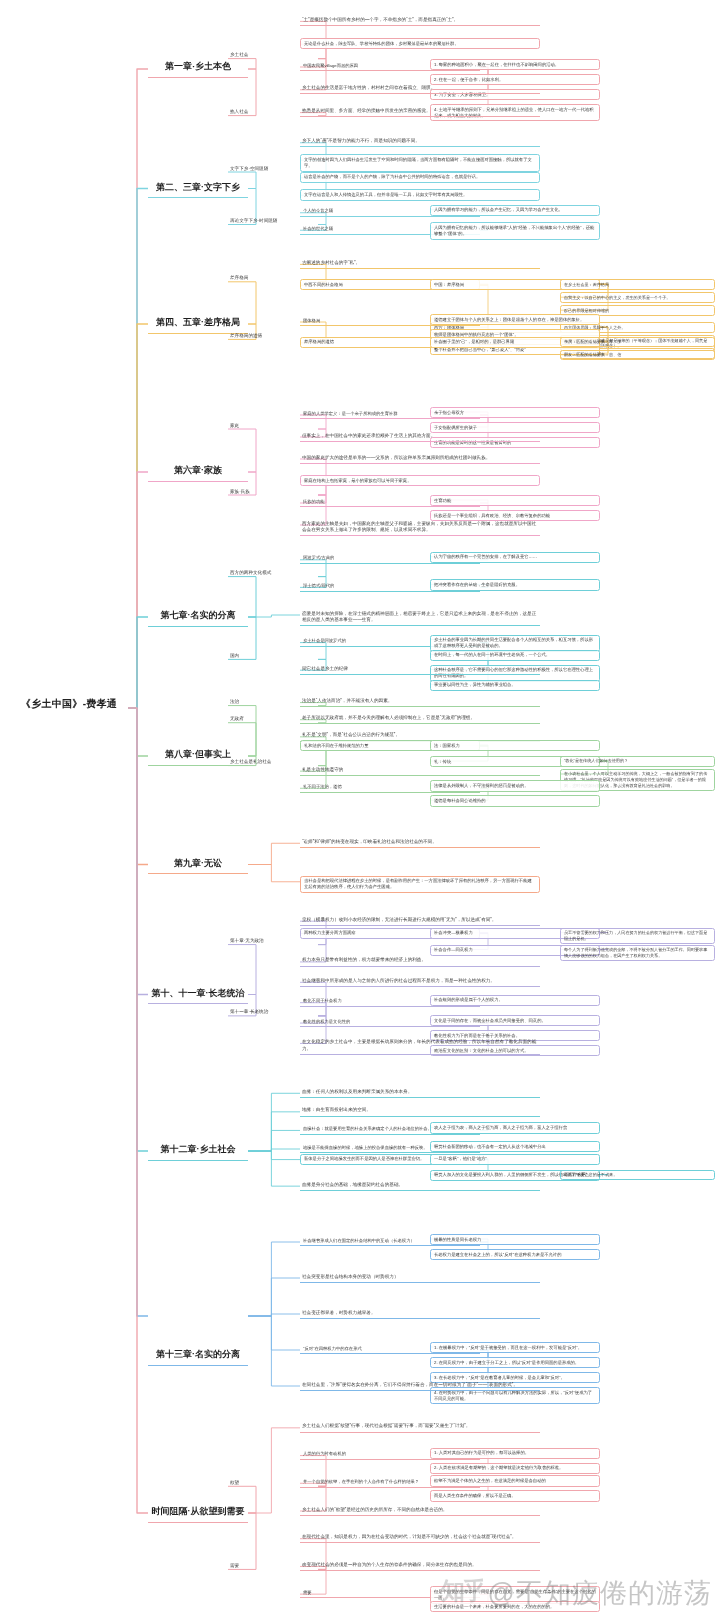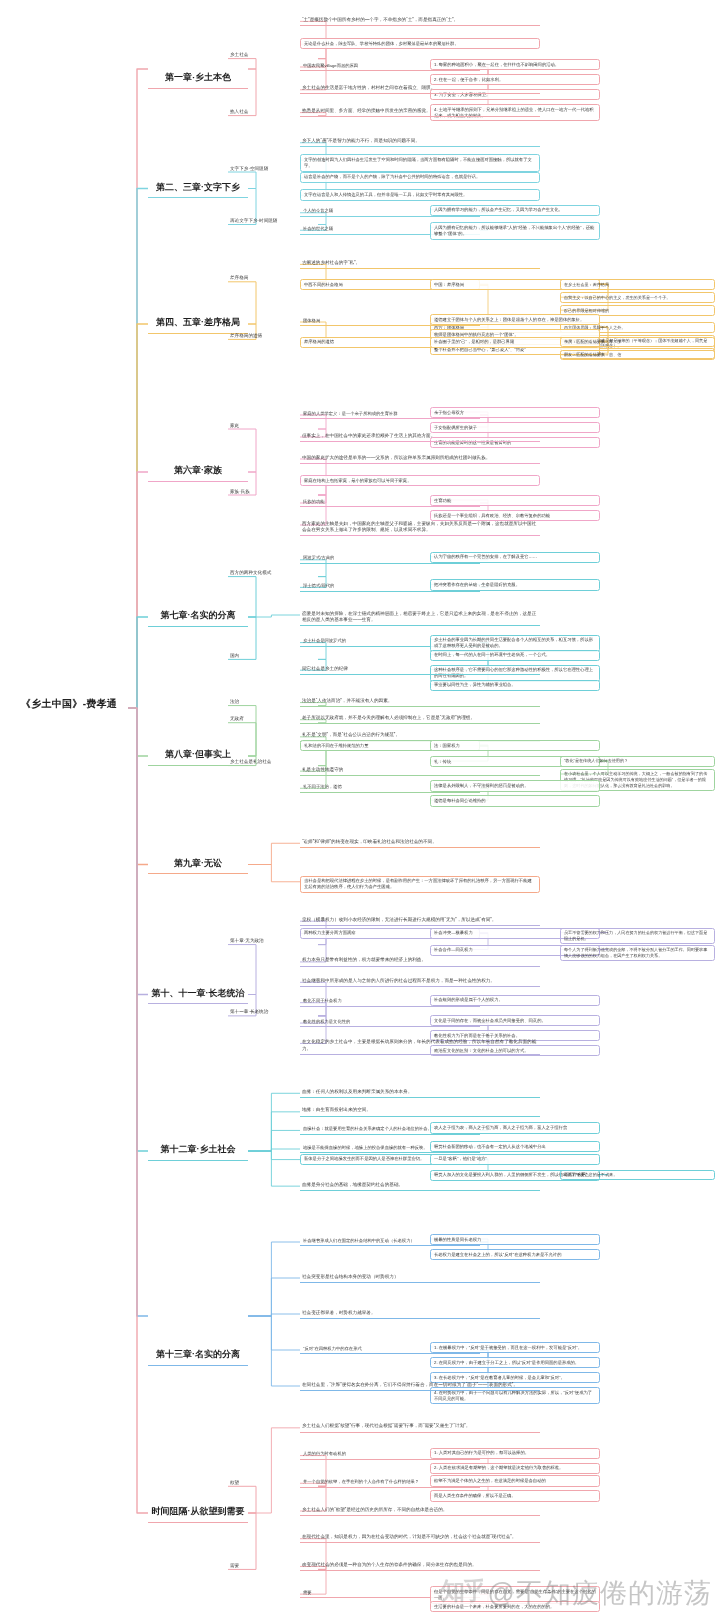--- a/index.html
+++ b/index.html
@@ -207,21 +207,21 @@
       <path d="M318,1486.2857142857142 H326 V1511.0000000000002 H300" stroke="#f0a6ad" fill="none" stroke-width="0.9" stroke-linejoin="round"></path>
       <path d="M248,1513 H256 V1569.4285714285716 H228" stroke="#f0a6ad" fill="none" stroke-width="1" stroke-linejoin="round"></path>
       <path d="M318,1569.4285714285716 H326 V1538.7142857142858 H300" stroke="#f0a6ad" fill="none" stroke-width="0.9" stroke-linejoin="round"></path>
       <path d="M318,1569.4285714285716 H326 V1566.4285714285716 H300" stroke="#f0a6ad" fill="none" stroke-width="0.9" stroke-linejoin="round"></path>
       <path d="M318,1569.4285714285716 H326 V1594.1428571428573 H300" stroke="#f0a6ad" fill="none" stroke-width="0.9" stroke-linejoin="round"></path>
       <path d="M480,1594.1428571428573 H488 V1591.1428571428573 H430" stroke="#f0a6ad" fill="none" stroke-width="0.8" stroke-linejoin="round"></path>
       <path d="M480,1594.1428571428573 H488 V1606.1428571428573 H430" stroke="#f0a6ad" fill="none" stroke-width="0.8" stroke-linejoin="round"></path>
     </svg>
   <div class="node root">《乡土中国》-费孝通</div>
   <div id="tree">
-      <div class="node lvl1" style="left: 148px; top: 68px; width: 100px; font-family: Liberation Serif, serif; --c: #f0a6ad;">第一章·乡土本色</div>
+      <div class="node lvl1" style="left: 148px; top: 57px; width: 100px; font-family: Liberation Serif, serif; --c: #f0a6ad;">第一章·乡土本色</div>
       <div class="node lvl2 plain" style="left: 228px; top: 50.6px; width: 90px; --c: #f0a6ad;">乡土社会</div>
       <div class="node lvl2" style="left: 300px; top: 15.4px; width: 240px; --c: #f0a6ad;">“土”是概括整个中国所有乡村的一个字，不单指乡的“土”，而是指真正的“土”。</div>
       <div class="node lvl3" style="left: 300px; top: 38.2px; width: 240px; --c: #f0a6ad;">无论是什么社会，除去军队、学校等特殊的团体，乡村聚落是最基本的聚居社群。</div>
       <div class="node lvl3 plain" style="left: 300px; top: 61px; width: 180px; --c: #f0a6ad;">中国农民聚village而居的原因</div>
       <div class="node lvl3" style="left: 430px; top: 59px; width: 170px; --c: #f0a6ad;">1. 每家的种地面积小，聚在一起住，住往往也不影响田间的活动。</div>
       <div class="node lvl3" style="left: 430px; top: 74px; width: 170px; --c: #f0a6ad;">2. 住在一起，便于合作，比如水利。</div>
       <div class="node lvl3" style="left: 430px; top: 89px; width: 170px; --c: #f0a6ad;">3. 为了安全，人多容易保卫。</div>
       <div class="node lvl3" style="left: 430px; top: 104px; width: 170px; --c: #f0a6ad;">4. 土地平等继承的原则下，兄弟分别继承祖上的遗业，使人口在一地方一代一代地积起来，成为相当大的村落。</div>
       <div class="node lvl2" style="left: 300px; top: 83.8px; width: 240px; --c: #f0a6ad;">乡土社会的生活是富于地方性的，村村村之间存在着孤立、隔膜。</div>
       <div class="node lvl2 plain" style="left: 228px; top: 107.6px; width: 90px; --c: #f0a6ad;">熟人社会</div>

